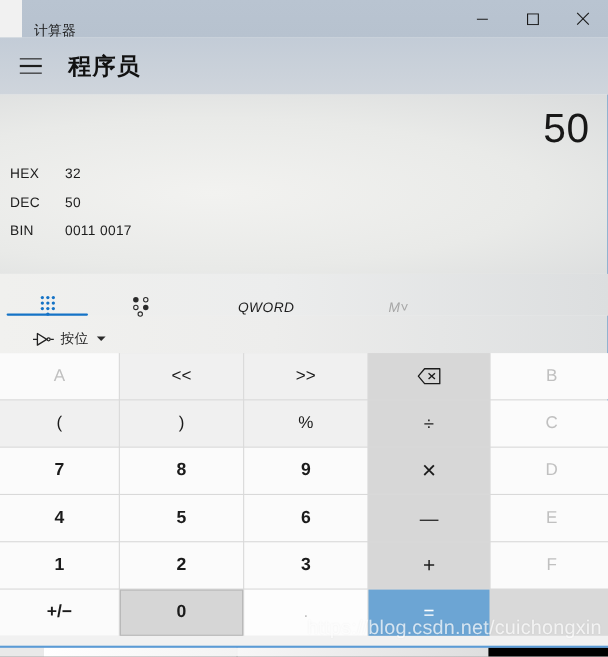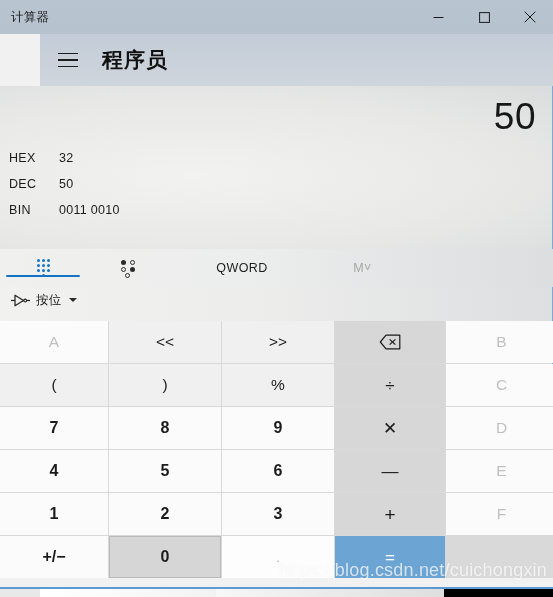--- a/index.html
+++ b/index.html
@@ -18,22 +18,23 @@
     background: #f1f1f1;
     box-sizing: border-box;
   }
 
   
   .titlebar {
     position: relative;
     height: 34px;
     background: linear-gradient(180deg, #b9c4d1 0%, #b7c2cf 100%);
     display: flex;
-    align-items: center;
-    box-sizing: border-box;
+    align-items: flex-end;
+    box-sizing: border-box;
+    margin-left: 20px;
   }
   .titlebar-text {
     font-size: 12.5px;
     color: #1a1a1a;
     padding-left: 11px;
     letter-spacing: .2px;
     line-height: 1;
     white-space: nowrap;
   }
   .wincontrols {
@@ -54,21 +55,20 @@
   .wincontrol svg { display: block; }
 
   
   .header {
     height: 52px;
     display: flex;
     align-items: center;
     background: linear-gradient(180deg, #c3ccd7 0%, #cfd5dc 100%);
     padding-left: 6px;
     box-sizing: border-box;
-    margin-left: 40px;
   }
   .hamburger {
     width: 40px;
     height: 40px;
     display: flex;
     flex-direction: column;
     align-items: center;
     justify-content: center;
     gap: 5px;
     cursor: default;
@@ -132,22 +132,23 @@
     font-weight: normal;
     color: #1c1c1c;
     letter-spacing: .3px;
   }
 
   
   .tabbar {
     position: relative;
     height: 38px;
     display: flex;
-    align-items: center;
+    align-items: flex-end;
     background: linear-gradient(90deg, #f0f0ee 0%, #eceded 45%, #dcdedf 100%);
+    font-style: italic;
   }
   .tab {
     flex: 0 0 auto;
     display: flex;
     align-items: center;
     justify-content: center;
     position: relative;
     cursor: default;
     font-size: 12.5px;
     color: #1d1d1d;
@@ -182,23 +183,23 @@
     position: absolute; width: 5px; height: 5px; border-radius: 50%;
     box-sizing: border-box;
   }
   .bitsicon i.fill { background: #2b2b2b; }
   .bitsicon i.open { border: 1.2px solid #2b2b2b; background: transparent; }
 
   
   .optionbar {
     height: 34px;
     display: flex;
-    align-items: flex-start;
+    align-items: flex-end;
     background: linear-gradient(90deg, #f1f1ef 0%, #ededec 45%, #dddfe0 100%);
-    padding-left: 4px;
+    padding-left: 23px;
     box-sizing: border-box;
   }
   .option {
     display: flex;
     align-items: center;
     height: 26px;
     padding: 0 7px;
     cursor: default;
     gap: 6px;
   }
@@ -338,21 +339,21 @@
       </div>
 
       <div class="radix-row">
         <div class="radix-label">DEC</div>
         <div class="radix-value">50</div>
       </div>
 
 
       <div class="radix-row">
         <div class="radix-label">BIN</div>
-        <div class="radix-value">0011 0010</div>
+        <div class="radix-value">0011 0017</div>
       </div>
 
     </div>
     <div class="edge-right"></div>
   </div>
 
   <div class="tabbar">
 
     <div class="tab keypad-tab">
       <span class="dotgrid">

